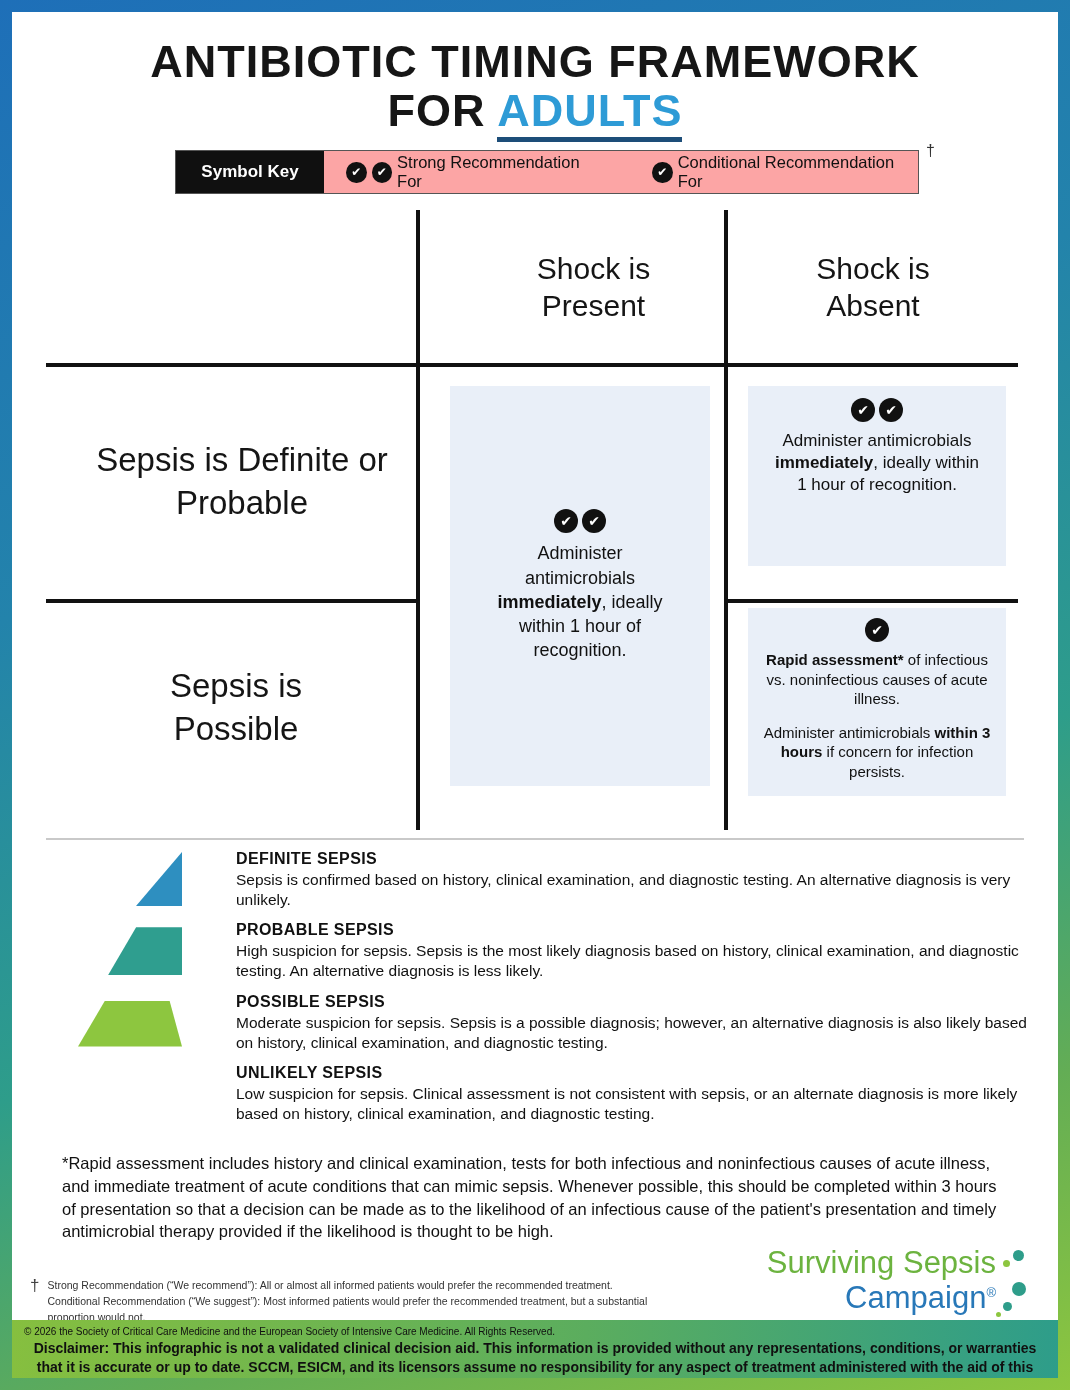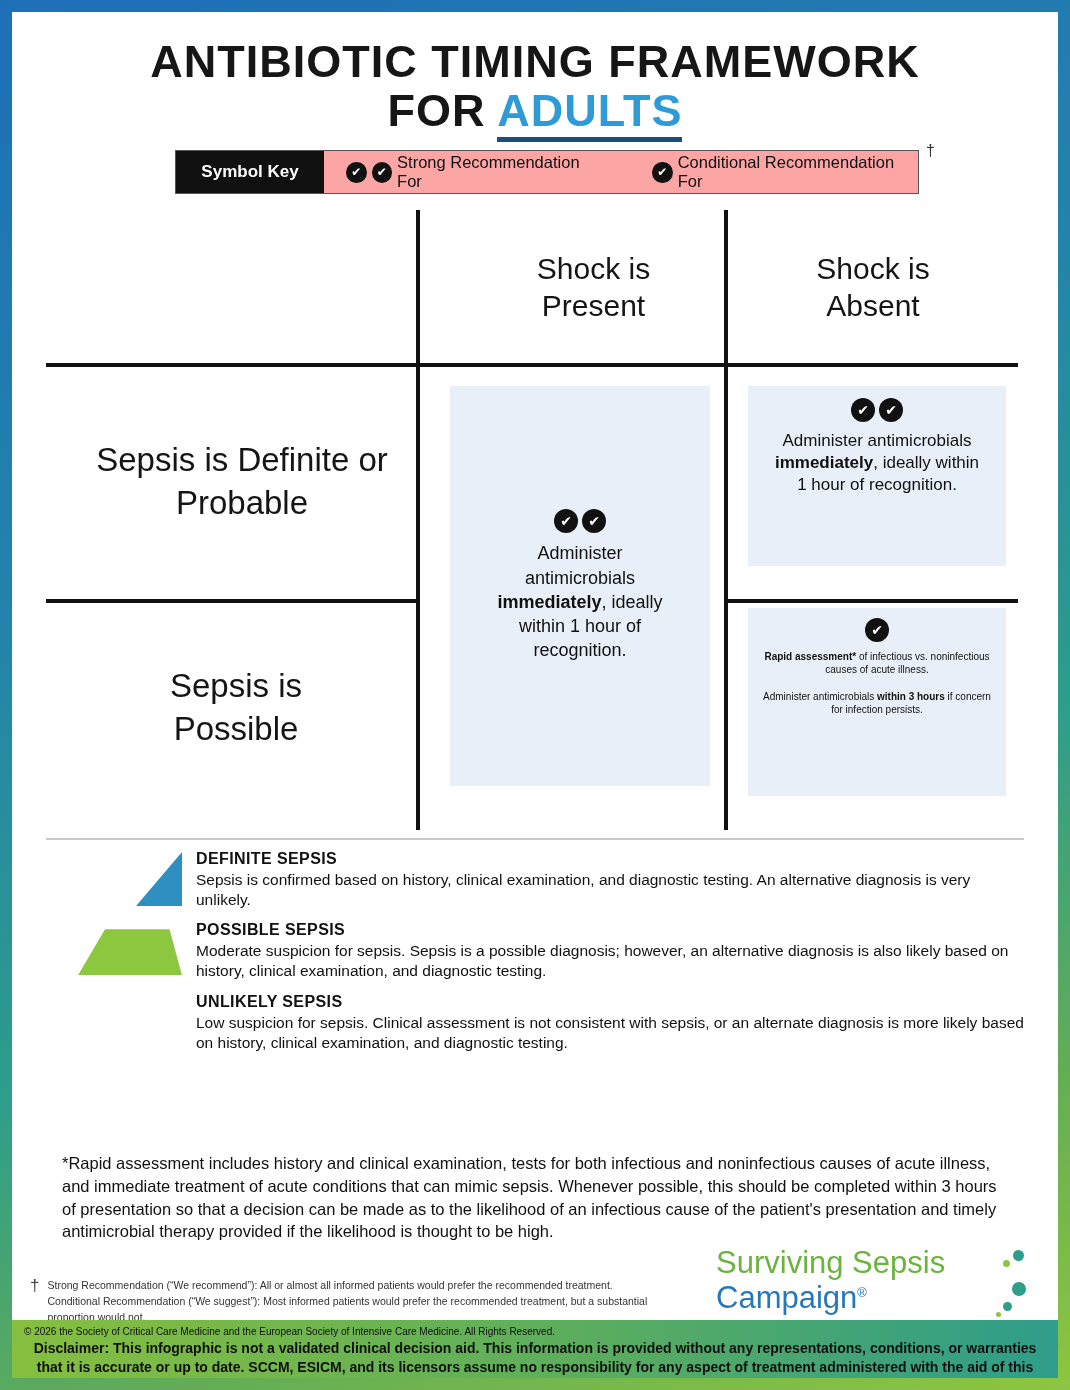--- a/index.html
+++ b/index.html
@@ -49,45 +49,45 @@
   .rh1 span{max-width:330px;}
   .rh2{left:0;top:384px;width:448px;height:228px;}
   .rh2 span{max-width:235px;}
   .bluebox{position:absolute;background:#e9eff8;display:flex;flex-direction:column;align-items:center;text-align:center;}
   .box-mid{left:438px;top:176px;width:260px;height:400px;justify-content:center;}
   .box-rt{left:736px;top:176px;width:258px;height:180px;padding-top:12px;box-sizing:border-box;}
   .box-rb{left:736px;top:398px;width:258px;height:188px;padding-top:10px;box-sizing:border-box;}
   .checks-row{display:flex;gap:4px;margin-bottom:8px;}
   .cell-text{font-size:18px;line-height:1.35;color:#111;max-width:172px;}
   .box-rt .cell-text{font-size:17px;max-width:208px;line-height:1.3;}
-  .box-rb .cell-text{font-size:10px;max-width:238px;line-height:1.3;}
+  .box-rb .cell-text{font-size:15px;max-width:238px;line-height:1.3;}
   .box-rb .p2{margin-top:14px;}
   .bld{font-weight:bold;}
 
   
   .divider{position:absolute;top:826px;left:34px;width:978px;height:2px;background:#c9c9c9;}
   .defs{position:absolute;top:838px;left:34px;width:982px;}
-  .def-row{display:flex;margin-bottom:11px;}
+  .def-row{display:flex;margin-bottom:11px;gap:40px;}
   .def-icon-cell{width:150px;flex:0 0 150px;display:flex;justify-content:flex-end;padding-right:14px;box-sizing:border-box;}
   .def-text{flex:1;}
   .def-name{font-size:16px;font-weight:bold;letter-spacing:0.4px;color:#111;margin-bottom:2px;}
   .def-desc{font-size:15.5px;line-height:1.3;color:#111;}
   .tri{display:block;}
   .tri-definite{width:46px;height:54px;margin-top:2px;clip-path:polygon(0 100%,100% 100%,100% 0);}
   .tri-probable{width:74px;height:48px;margin-top:6px;clip-path:polygon(0 100%,100% 100%,100% 0,38% 0);}
   .tri-possible{width:104px;height:46px;margin-top:8px;clip-path:polygon(0 100%,100% 100%,88% 0,26% 0);}
 
   
   .rapid-note{position:absolute;top:1140px;left:50px;width:952px;font-size:16.5px;line-height:1.38;color:#111;margin:0;}
   .dagger-note{position:absolute;top:1266px;left:18px;display:flex;width:660px;}
   .dagger-note .dg{font-size:17px;color:#444;margin-right:8px;margin-top:-2px;}
   .dagger-note .ln{font-size:10.5px;color:#333;line-height:1.5;}
 
   
-  .logo{position:absolute;top:1234px;right:62px;width:280px;text-align:left;line-height:1.12;}
+  .logo{position:absolute;top:1234px;right:62px;width:280px;text-align:right;line-height:1.12;}
   .logo-l1{font-size:31px;color:#6cb33f;}
   .logo-l2{font-size:31px;color:#2878b8;}
   .logo .reg{font-size:13px;vertical-align:super;}
   .dot{position:absolute;border-radius:50%;}
   .dot.g{background:#8dc63f;}
   .dot.t{background:#2e9d8a;}
   .d1{width:7px;height:7px;right:-14px;top:14px;}
   .d2{width:11px;height:11px;right:-28px;top:4px;}
   .d3{width:14px;height:14px;right:-30px;top:36px;}
   .d4{width:9px;height:9px;right:-16px;top:56px;}
@@ -177,20 +177,29 @@
       <div class="def-icon-cell">
         <span class="tri tri-definite" style="background: rgb(46, 143, 192);"></span>
       </div>
       <div class="def-text">
         <div class="def-name">DEFINITE SEPSIS</div>
         <div class="def-desc">Sepsis is confirmed based on history, clinical examination, and diagnostic testing. An alternative diagnosis is very unlikely.</div>
       </div>
     </div>
     <div class="def-row">
       <div class="def-icon-cell">
+        <span class="tri tri-probable" style="background: rgb(47, 158, 143);"></span>
+      </div>
+      <div class="def-text">
+        <div class="def-name">PROBABLE SEPSIS</div>
+        <div class="def-desc">High suspicion for sepsis. Sepsis is the most likely diagnosis based on history, clinical examination, and diagnostic testing. An alternative diagnosis is less likely.</div>
+      </div>
+    </div>
+    <div class="def-row">
+      <div class="def-icon-cell">
         <span class="tri tri-possible" style="background: rgb(141, 198, 63);"></span>
       </div>
       <div class="def-text">
         <div class="def-name">POSSIBLE SEPSIS</div>
         <div class="def-desc">Moderate suspicion for sepsis. Sepsis is a possible diagnosis; however, an alternative diagnosis is also likely based on history, clinical examination, and diagnostic testing.</div>
       </div>
     </div>
     <div class="def-row">
       <div class="def-icon-cell"></div>
       <div class="def-text">

